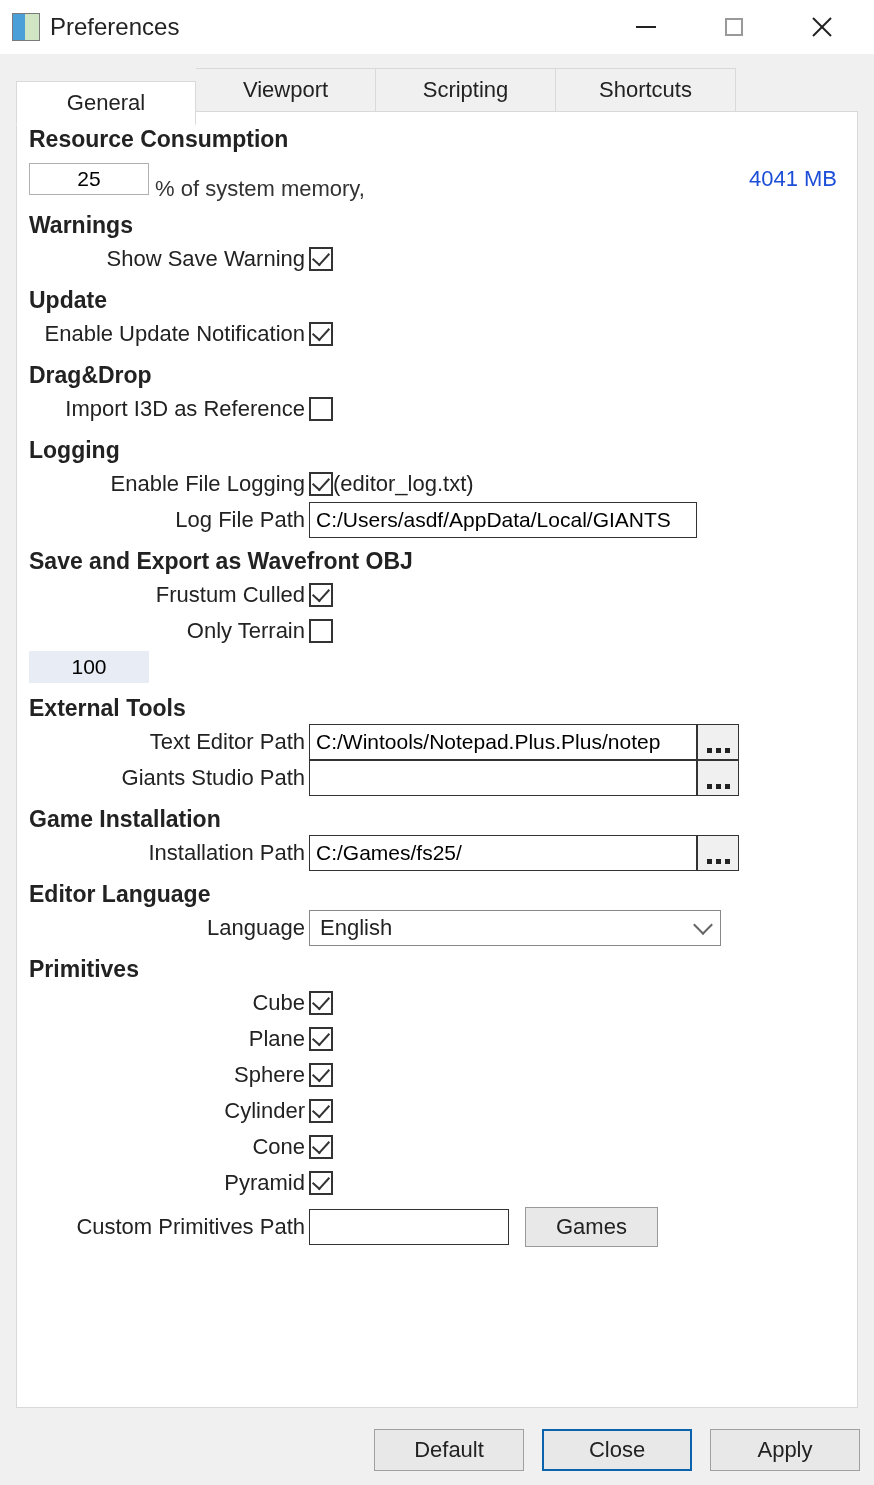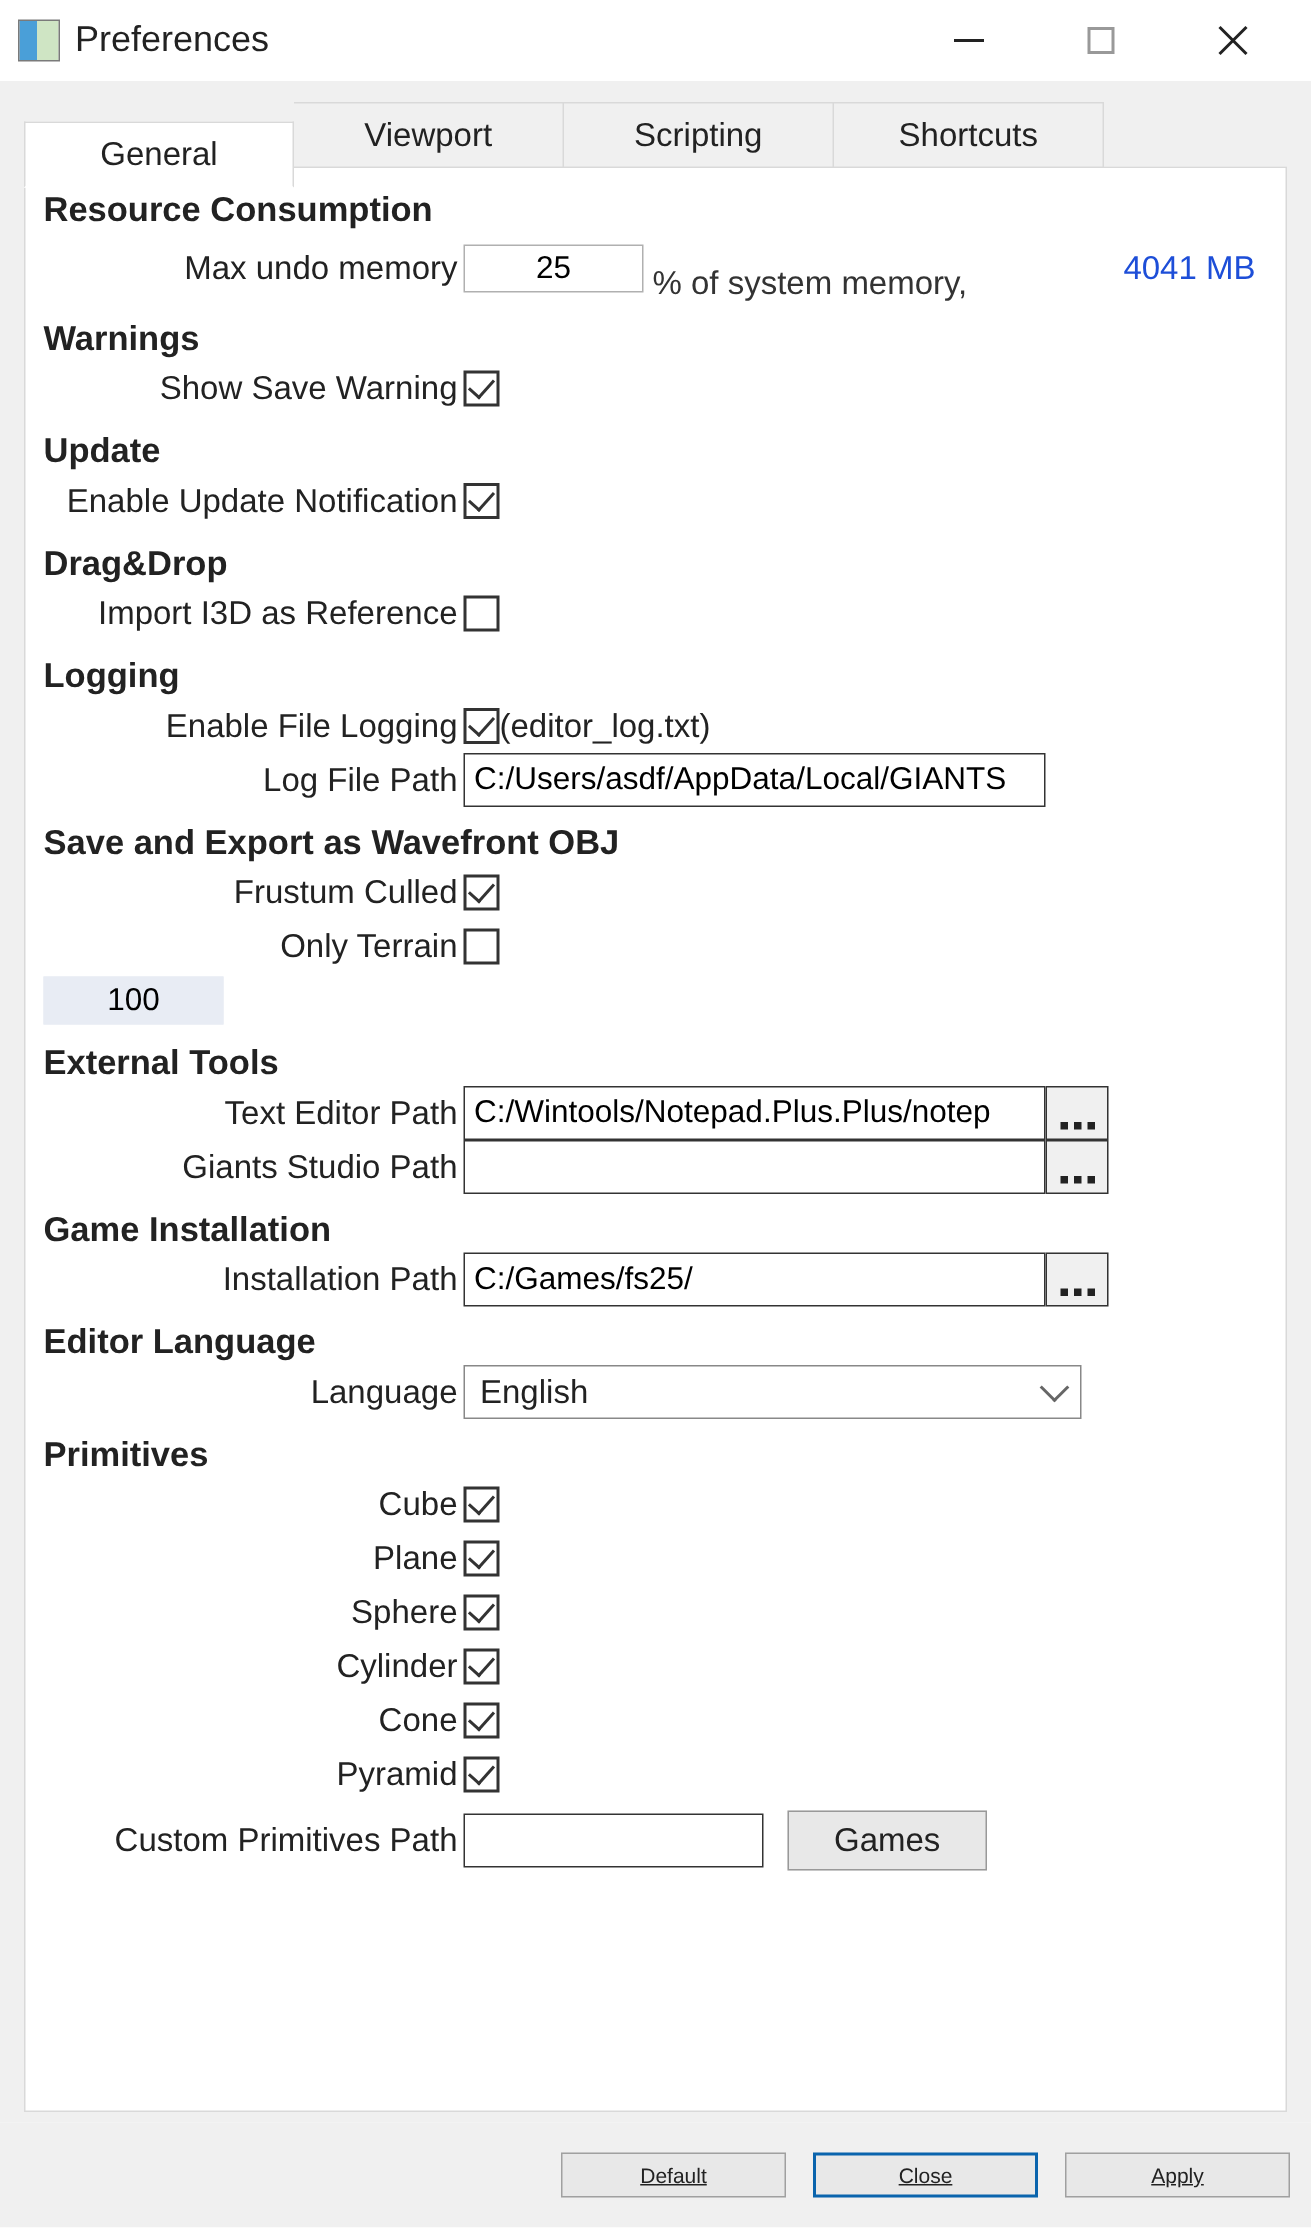--- a/index.html
+++ b/index.html
@@ -183,27 +183,26 @@
   .footer {
     height: 70px;
     background: #f0f0f0;
     display: flex;
     align-items: center;
     justify-content: flex-end;
     padding: 0 14px;
     gap: 18px;
   }
   .footer .btn {
-    height: 30px;
+    height: 42px;
     min-width: 150px;
     border: 1px solid #a0a0a0;
     background: #e8e8e8;
     display: flex; align-items: center; justify-content: center;
-    font-size: 14px;
-    text-decoration: underline;
+    font-size: 22px;
   }
   .footer .btn.primary {
     border: 2px solid #0a64ad;
     background: #e8e8e8;
   }
 </style>
 </head>
 <body>
 
 <div class="titlebar">
@@ -232,21 +231,20 @@
     <div class="tab active">General</div>
     <div class="tab">Viewport</div>
     <div class="tab">Scripting</div>
     <div class="tab">Shortcuts</div>
   </div>
 
   <div class="panel">
 
     <div class="section-heading">Resource Consumption</div>
     <div class="row" style="justify-content:flex-start;">
-      <div class="label-col">Max undo memory</div>
       <div class="ctrl-col" style="flex:1;">
         <input class="num-input" style="width: 120px;" value="25">
         <span class="suffix-text">% of system memory,</span>
         <span style="flex:1;"></span>
         <span class="right-text">4041 MB</span>
       </div>
     </div>
 
     <div class="section-heading">Warnings</div>
     <div class="row">

